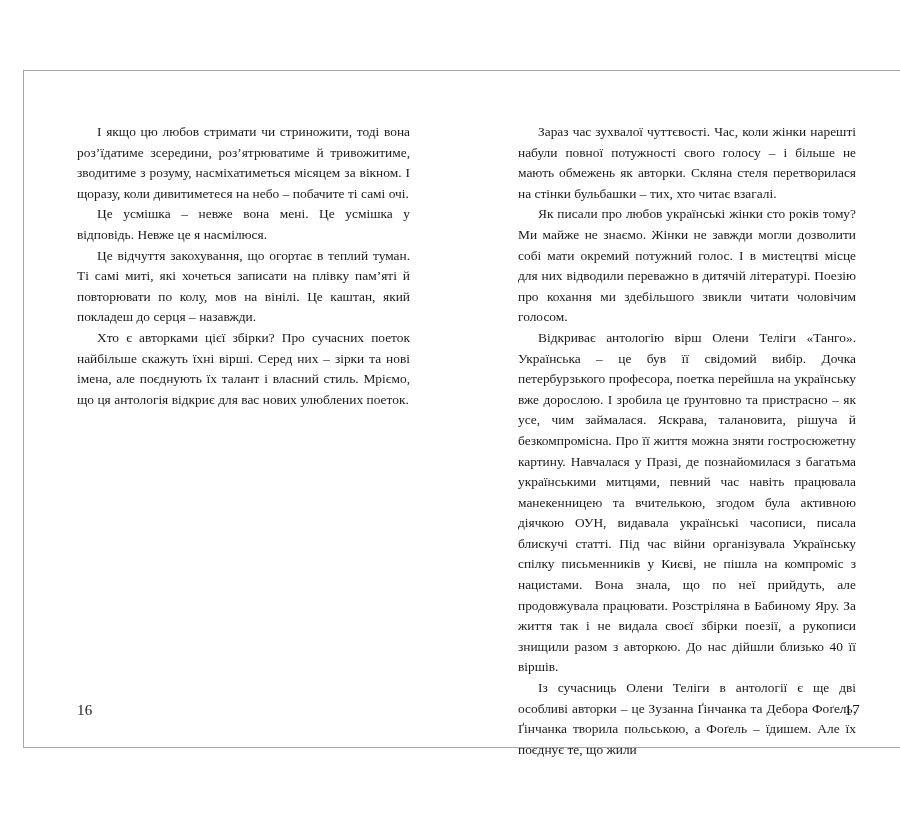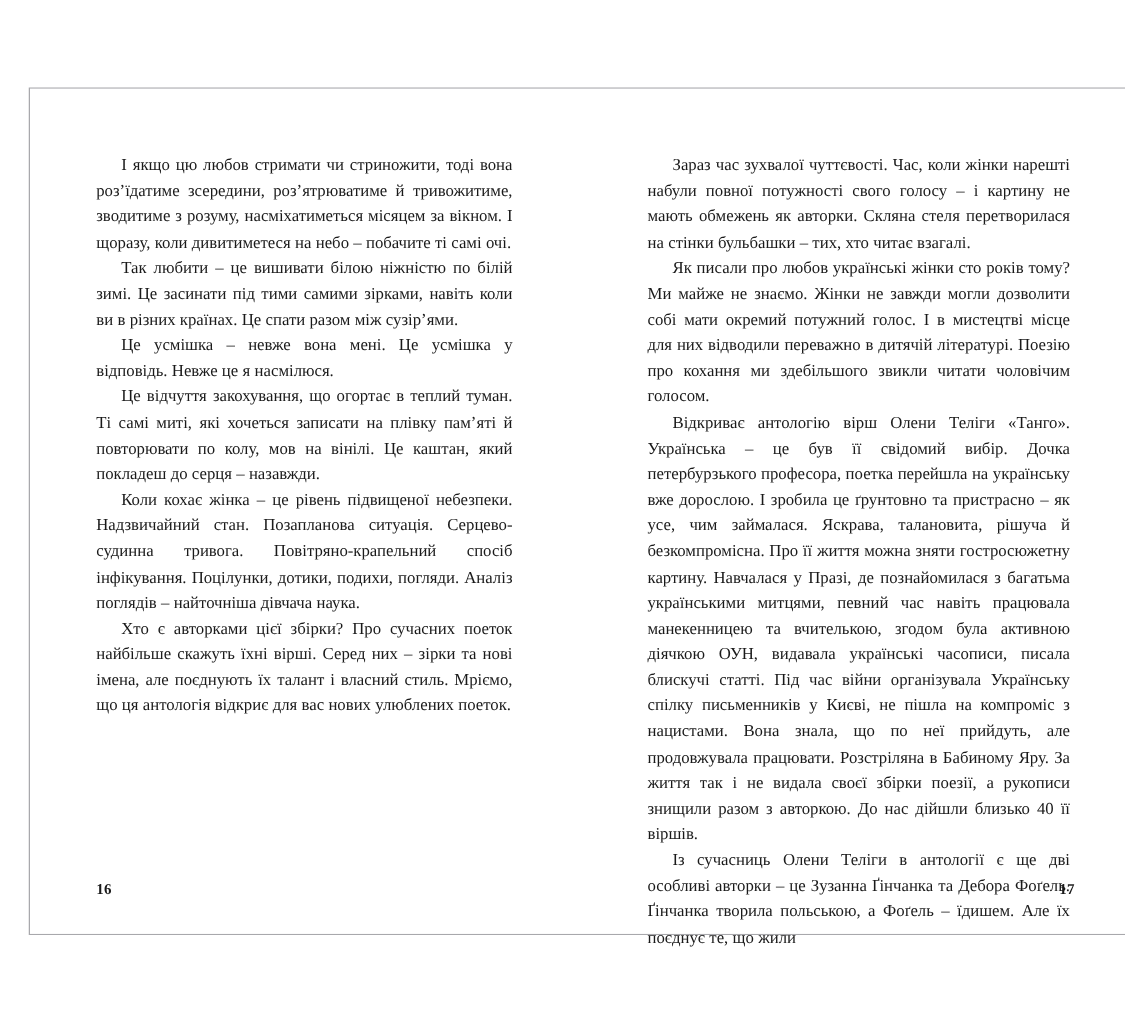--- a/index.html
+++ b/index.html
@@ -62,49 +62,47 @@
     -webkit-hyphens: manual;
   }
 
   p.para + p.para {
     margin-top: 0px;
   }
 
   .folio {
     position: absolute;
     bottom: 28px;
-    font-size: 12px;
-    font-weight: bold;
+    font-size: 15px;
+    font-weight: normal;
     font-family: "Liberation Serif", "DejaVu Serif", serif;
     color: #1a1a1a;
     letter-spacing: 0.3px;
   }
   .folio-left { left: 53px; }
   .folio-right { right: 52px; margin-left: 28px; }
 </style>
 </head>
 <body>
 
 <div id="book-spread">
 
   <div class="page page-left">
     <div class="text-block">
       <p class="para">І якщо цю любов стримати чи стриножити, тоді вона розʼїдатиме зсередини, розʼятрюватиме й тривожитиме, зводитиме з розуму, насміхатиметься місяцем за вікном. І щоразу, коли дивитиметеся на небо – побачите ті самі очі.</p>
-      <p class="para">Так любити – це вишивати білою ніжністю по білій зимі. Це засинати під тими самими зірками, навіть коли ви в різних країнах. Це спати разом між сузірʼями.</p>
       <p class="para">Це усмішка – невже вона мені. Це усмішка у відповідь. Невже це я насмілюся.</p>
       <p class="para">Це відчуття закохування, що огортає в теплий туман. Ті самі миті, які хочеться записати на плівку памʼяті й повторювати по колу, мов на вінілі. Це каштан, який покладеш до серця – назавжди.</p>
-      <p class="para">Коли кохає жінка – це рівень підвищеної небезпеки. Надзвичайний стан. Позапланова ситуація. Серцево-судинна тривога. Повітряно-крапельний спосіб інфікування. Поцілунки, дотики, подихи, погляди. Аналіз поглядів – найточніша дівчача наука.</p>
       <p class="para">Хто є авторками цієї збірки? Про сучасних поеток найбільше скажуть їхні вірші. Серед них – зірки та нові імена, але поєднують їх талант і власний стиль. Мріємо, що ця антологія відкриє для вас нових улюблених поеток.</p>
     </div>
     <div class="folio folio-left">16</div>
   </div>
 
   <div class="page page-right">
     <div class="text-block">
-      <p class="para">Зараз час зухвалої чуттєвості. Час, коли жінки нарешті набули повної потужності свого голосу – і картину не мають обмежень як авторки. Скляна стеля перетворилася на стінки бульбашки – тих, хто читає взагалі.</p>
+      <p class="para">Зараз час зухвалої чуттєвості. Час, коли жінки нарешті набули повної потужності свого голосу – і більше не мають обмежень як авторки. Скляна стеля перетворилася на стінки бульбашки – тих, хто читає взагалі.</p>
       <p class="para">Як писали про любов українські жінки сто років тому? Ми майже не знаємо. Жінки не завжди могли дозволити собі мати окремий потужний голос. І в мистецтві місце для них відводили переважно в дитячій літературі. Поезію про кохання ми здебільшого звикли читати чоловічим голосом.</p>
       <p class="para">Відкриває антологію вірш Олени Теліги «Танго». Українська – це був її свідомий вибір. Дочка петербурзького професора, поетка перейшла на українську вже дорослою. І зробила це ґрунтовно та пристрасно – як усе, чим займалася. Яскрава, талановита, рішуча й безкомпромісна. Про її життя можна зняти гостросюжетну картину. Навчалася у Празі, де познайомилася з багатьма українськими митцями, певний час навіть працювала манекенницею та вчителькою, згодом була активною діячкою ОУН, видавала українські часописи, писала блискучі статті. Під час війни організувала Українську спілку письменників у Києві, не пішла на компроміс з нацистами. Вона знала, що по неї прийдуть, але продовжувала працювати. Розстріляна в Бабиному Яру. За життя так і не видала своєї збірки поезії, а рукописи знищили разом з авторкою. До нас дійшли близько 40 її віршів.</p>
       <p class="para">Із сучасниць Олени Теліги в антології є ще дві особливі авторки – це Зузанна Ґінчанка та Дебора Фоґель. Ґінчанка творила польською, а Фоґель – їдишем. Але їх поєднує те, що жили</p>
     </div>
     <div class="folio folio-right">17</div>
   </div>
 
 </div>
 
 </body></html>

